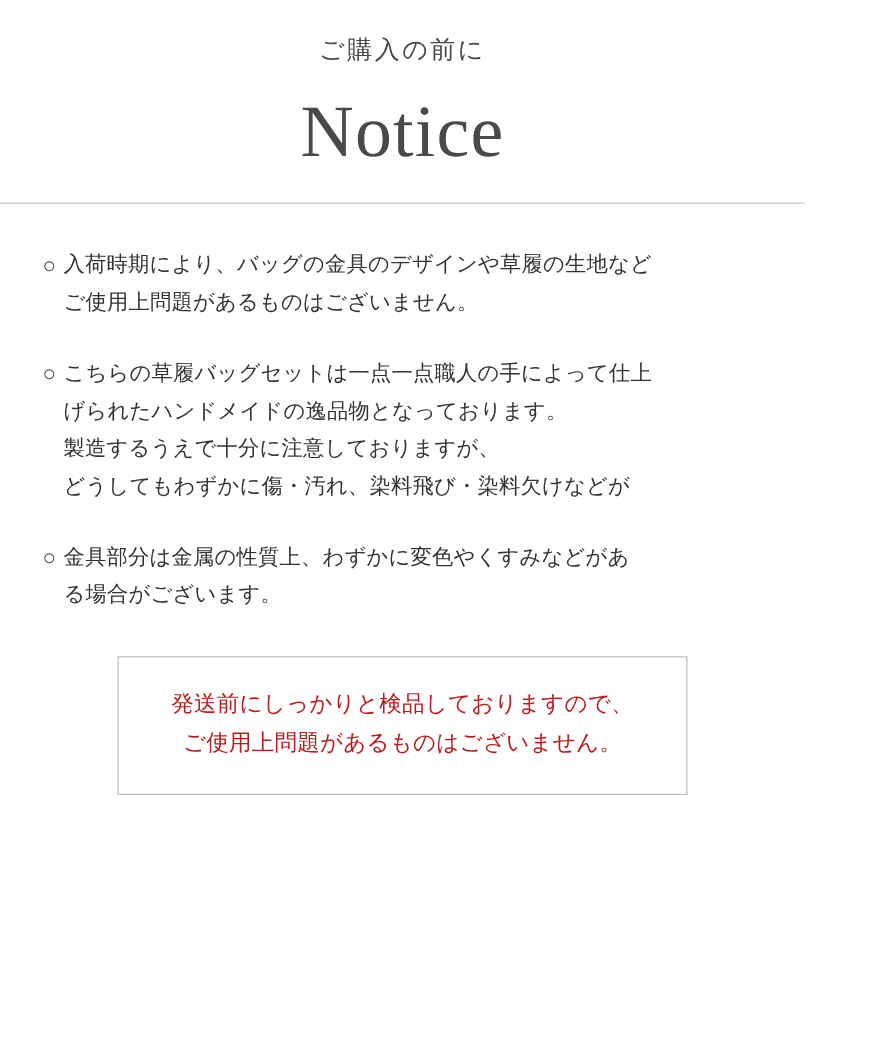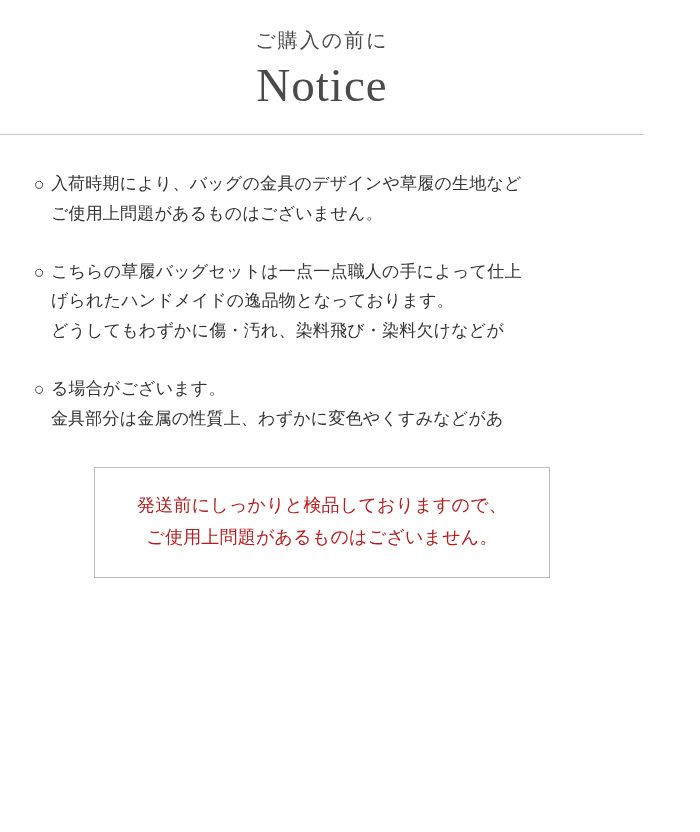--- a/index.html
+++ b/index.html
@@ -28,26 +28,26 @@
   }
   .header-sub {
     font-family: "Liberation Serif", serif;
     font-size: 20px;
     letter-spacing: 2px;
     color: #4a4a4a;
     line-height: 1.4;
   }
   .header-title {
     font-family: "Liberation Serif", serif;
-    font-size: 47px;
+    font-size: 59px;
     font-weight: 400;
     letter-spacing: 1px;
     color: #4a4a4a;
     line-height: 1.15;
-    margin-top: 4px;
+    margin-top: 18px;
   }
   .divider {
     margin: 22px 0 0 0;
     border: 0;
     border-top: 1px solid #c9c9c9;
     width: 100%;
   }
 
   
   .content {
@@ -116,29 +116,30 @@
         <div class="note-line">入荷時期により、バッグの金具のデザインや草履の生地など</div>
         <div class="note-line">ご使用上問題があるものはございません。</div>
       </div>
     </div>
 
     <div class="note">
       <div class="note-marker">○</div>
       <div class="note-body">
         <div class="note-line">こちらの草履バッグセットは一点一点職人の手によって仕上</div>
         <div class="note-line">げられたハンドメイドの逸品物となっております。</div>
+        <div class="note-line">製造するうえで十分に注意しておりますが、</div>
         <div class="note-line">どうしてもわずかに傷・汚れ、染料飛び・染料欠けなどが</div>
       </div>
     </div>
 
     <div class="note">
       <div class="note-marker">○</div>
       <div class="note-body">
+        <div class="note-line">金具部分は金属の性質上、わずかに変色やくすみなどがあ</div>
         <div class="note-line">る場合がございます。</div>
-        <div class="note-line">金具部分は金属の性質上、わずかに変色やくすみなどがあ</div>
       </div>
     </div>
 
     <div class="box-wrap">
       <div class="box">
         <div class="box-line">発送前にしっかりと検品しておりますので、</div>
         <div class="box-line">ご使用上問題があるものはございません。</div>
       </div>
     </div>
 

